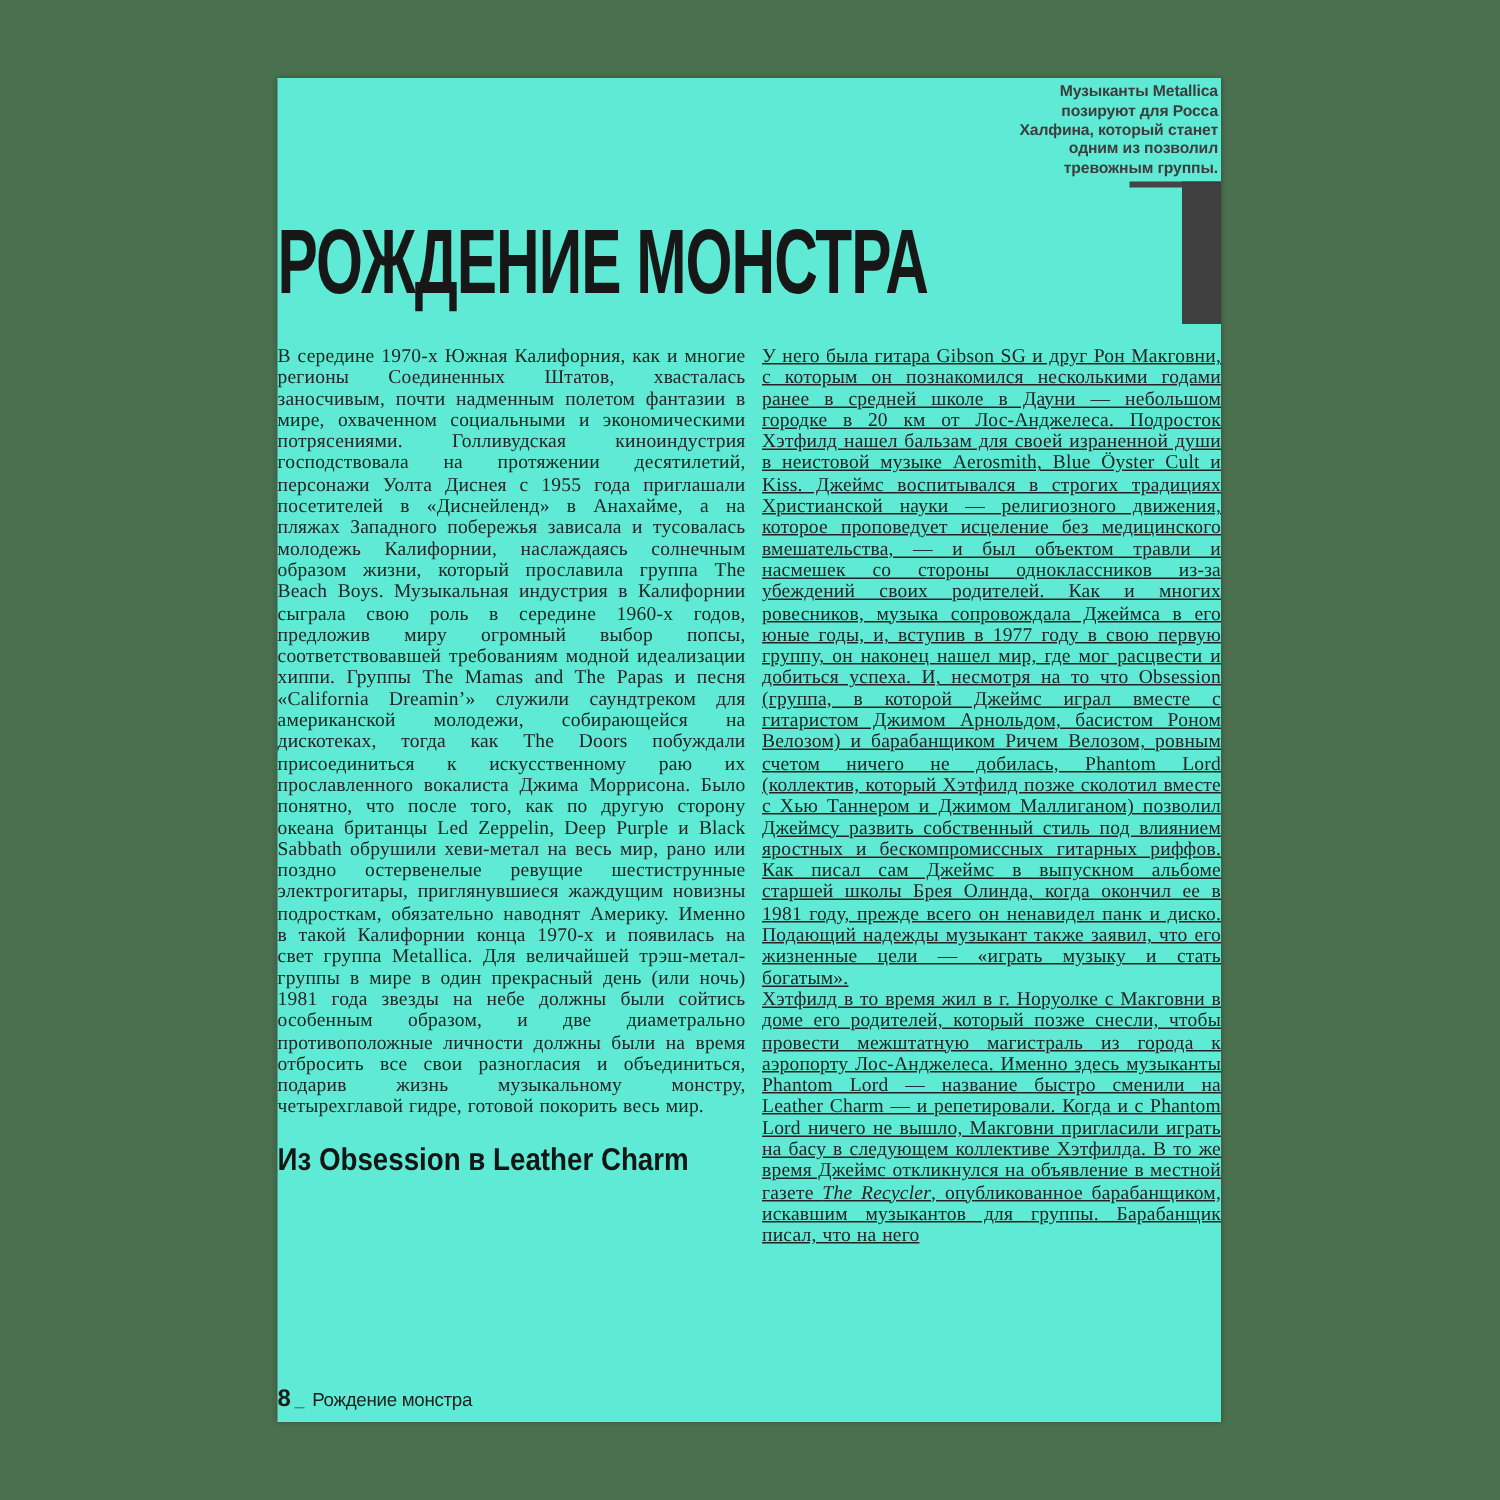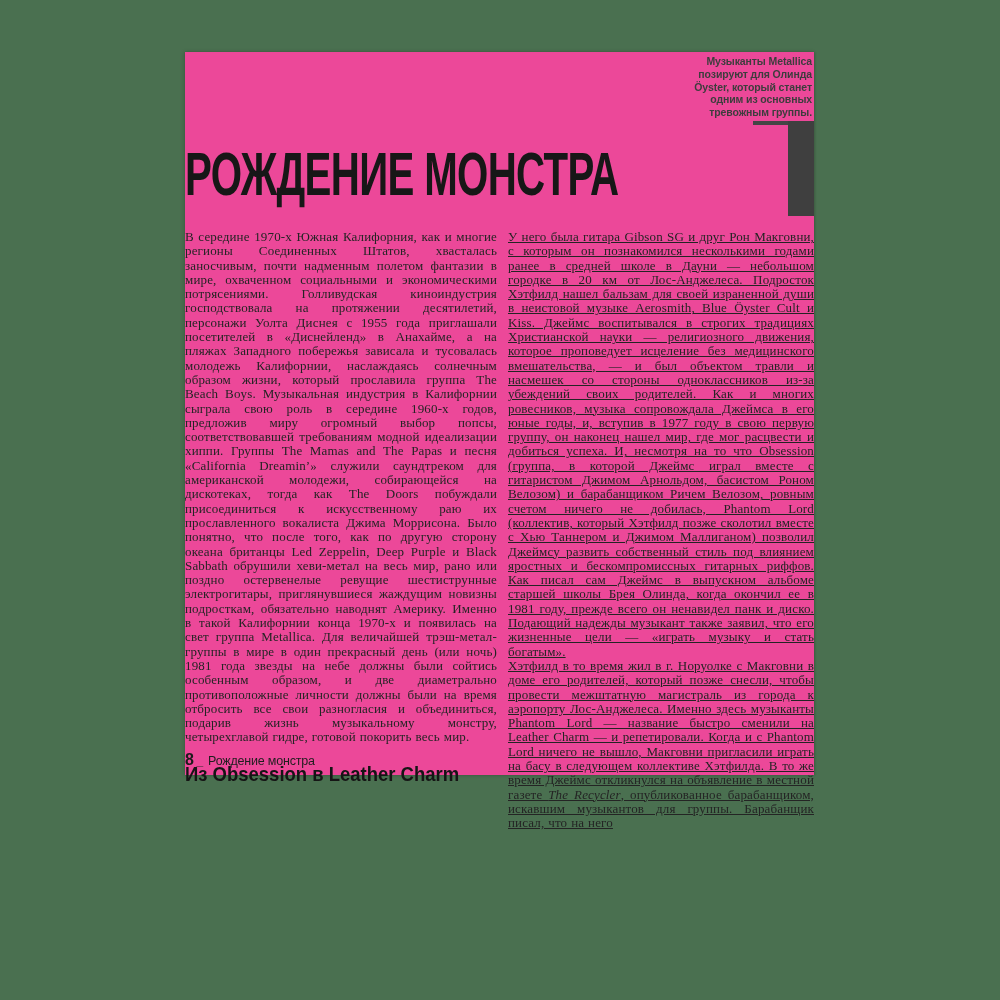--- a/index.html
+++ b/index.html
@@ -6,22 +6,22 @@
   body {
     width: 1000px; height: 1000px;
     background: #4a7050;
     overflow: hidden;
     position: relative;
     font-family: "Liberation Serif", serif;
   }
   .paper {
     position: absolute;
     left: 185px; top: 52px;
-    width: 629px; height: 723px;
-    background: #ec4899;
+    width: 629px; height: 896px;
+    background: #5eead4;
     box-shadow: -1px 0 4px rgba(0,0,0,0.18), 1px 0 2px rgba(0,0,0,0.12);
   }
   .caption {
     position: absolute;
     top: 3px; right: 2px;
     width: 150px;
     text-align: right;
     font-family: "Liberation Sans", sans-serif;
     font-weight: bold;
     font-size: 10.5px;
@@ -111,23 +111,23 @@
     color: #1e1e1e;
   }
 </style>
 </head>
 <body>
 
 <div class="paper">
 
   <div class="caption">
     <div>Музыканты Metallica</div>
-    <div>позируют для Олинда</div>
-    <div>Öyster, который станет</div>
-    <div>одним из основных</div>
+    <div>позируют для Росса</div>
+    <div>Халфина, который станет</div>
+    <div>одним из позволил</div>
     <div>тревожным группы.</div>
   </div>
 
   <div class="photo-top-rule"></div>
   <div class="photo-sliver"></div>
 
   <h1 class="title">РОЖДЕНИЕ МОНСТРА</h1>
 
   <div class="columns">
     <div class="col col-left">

